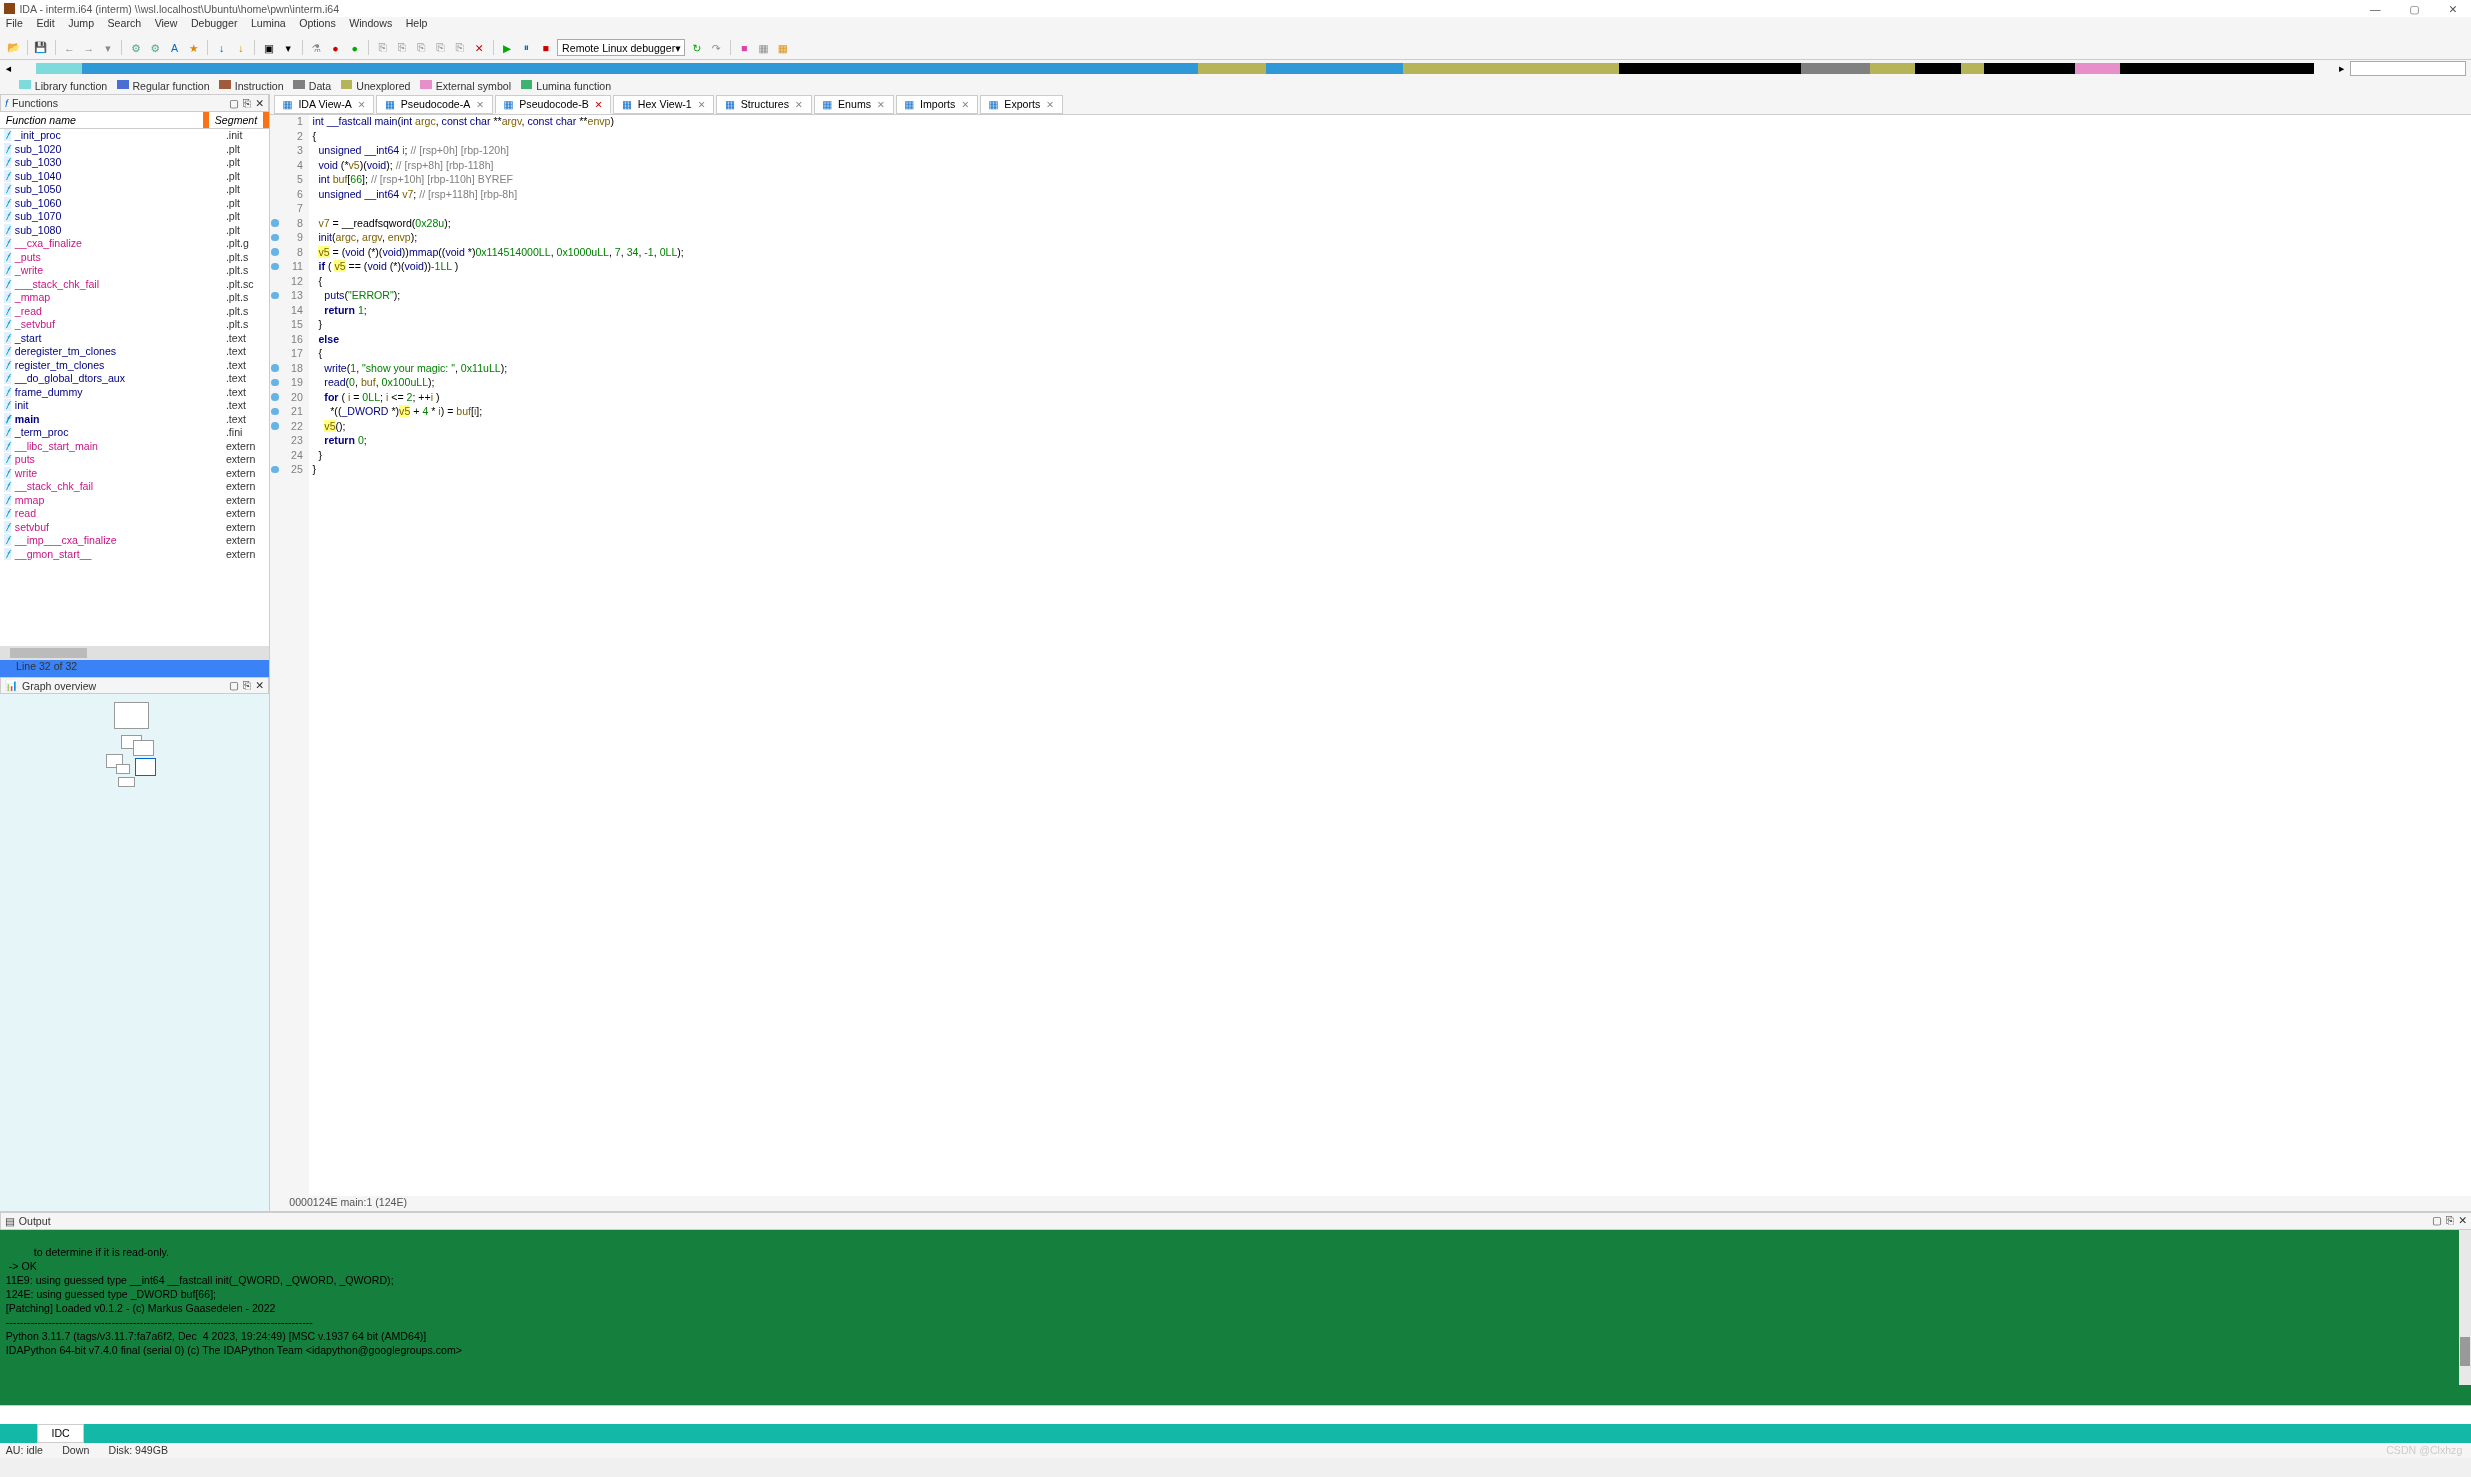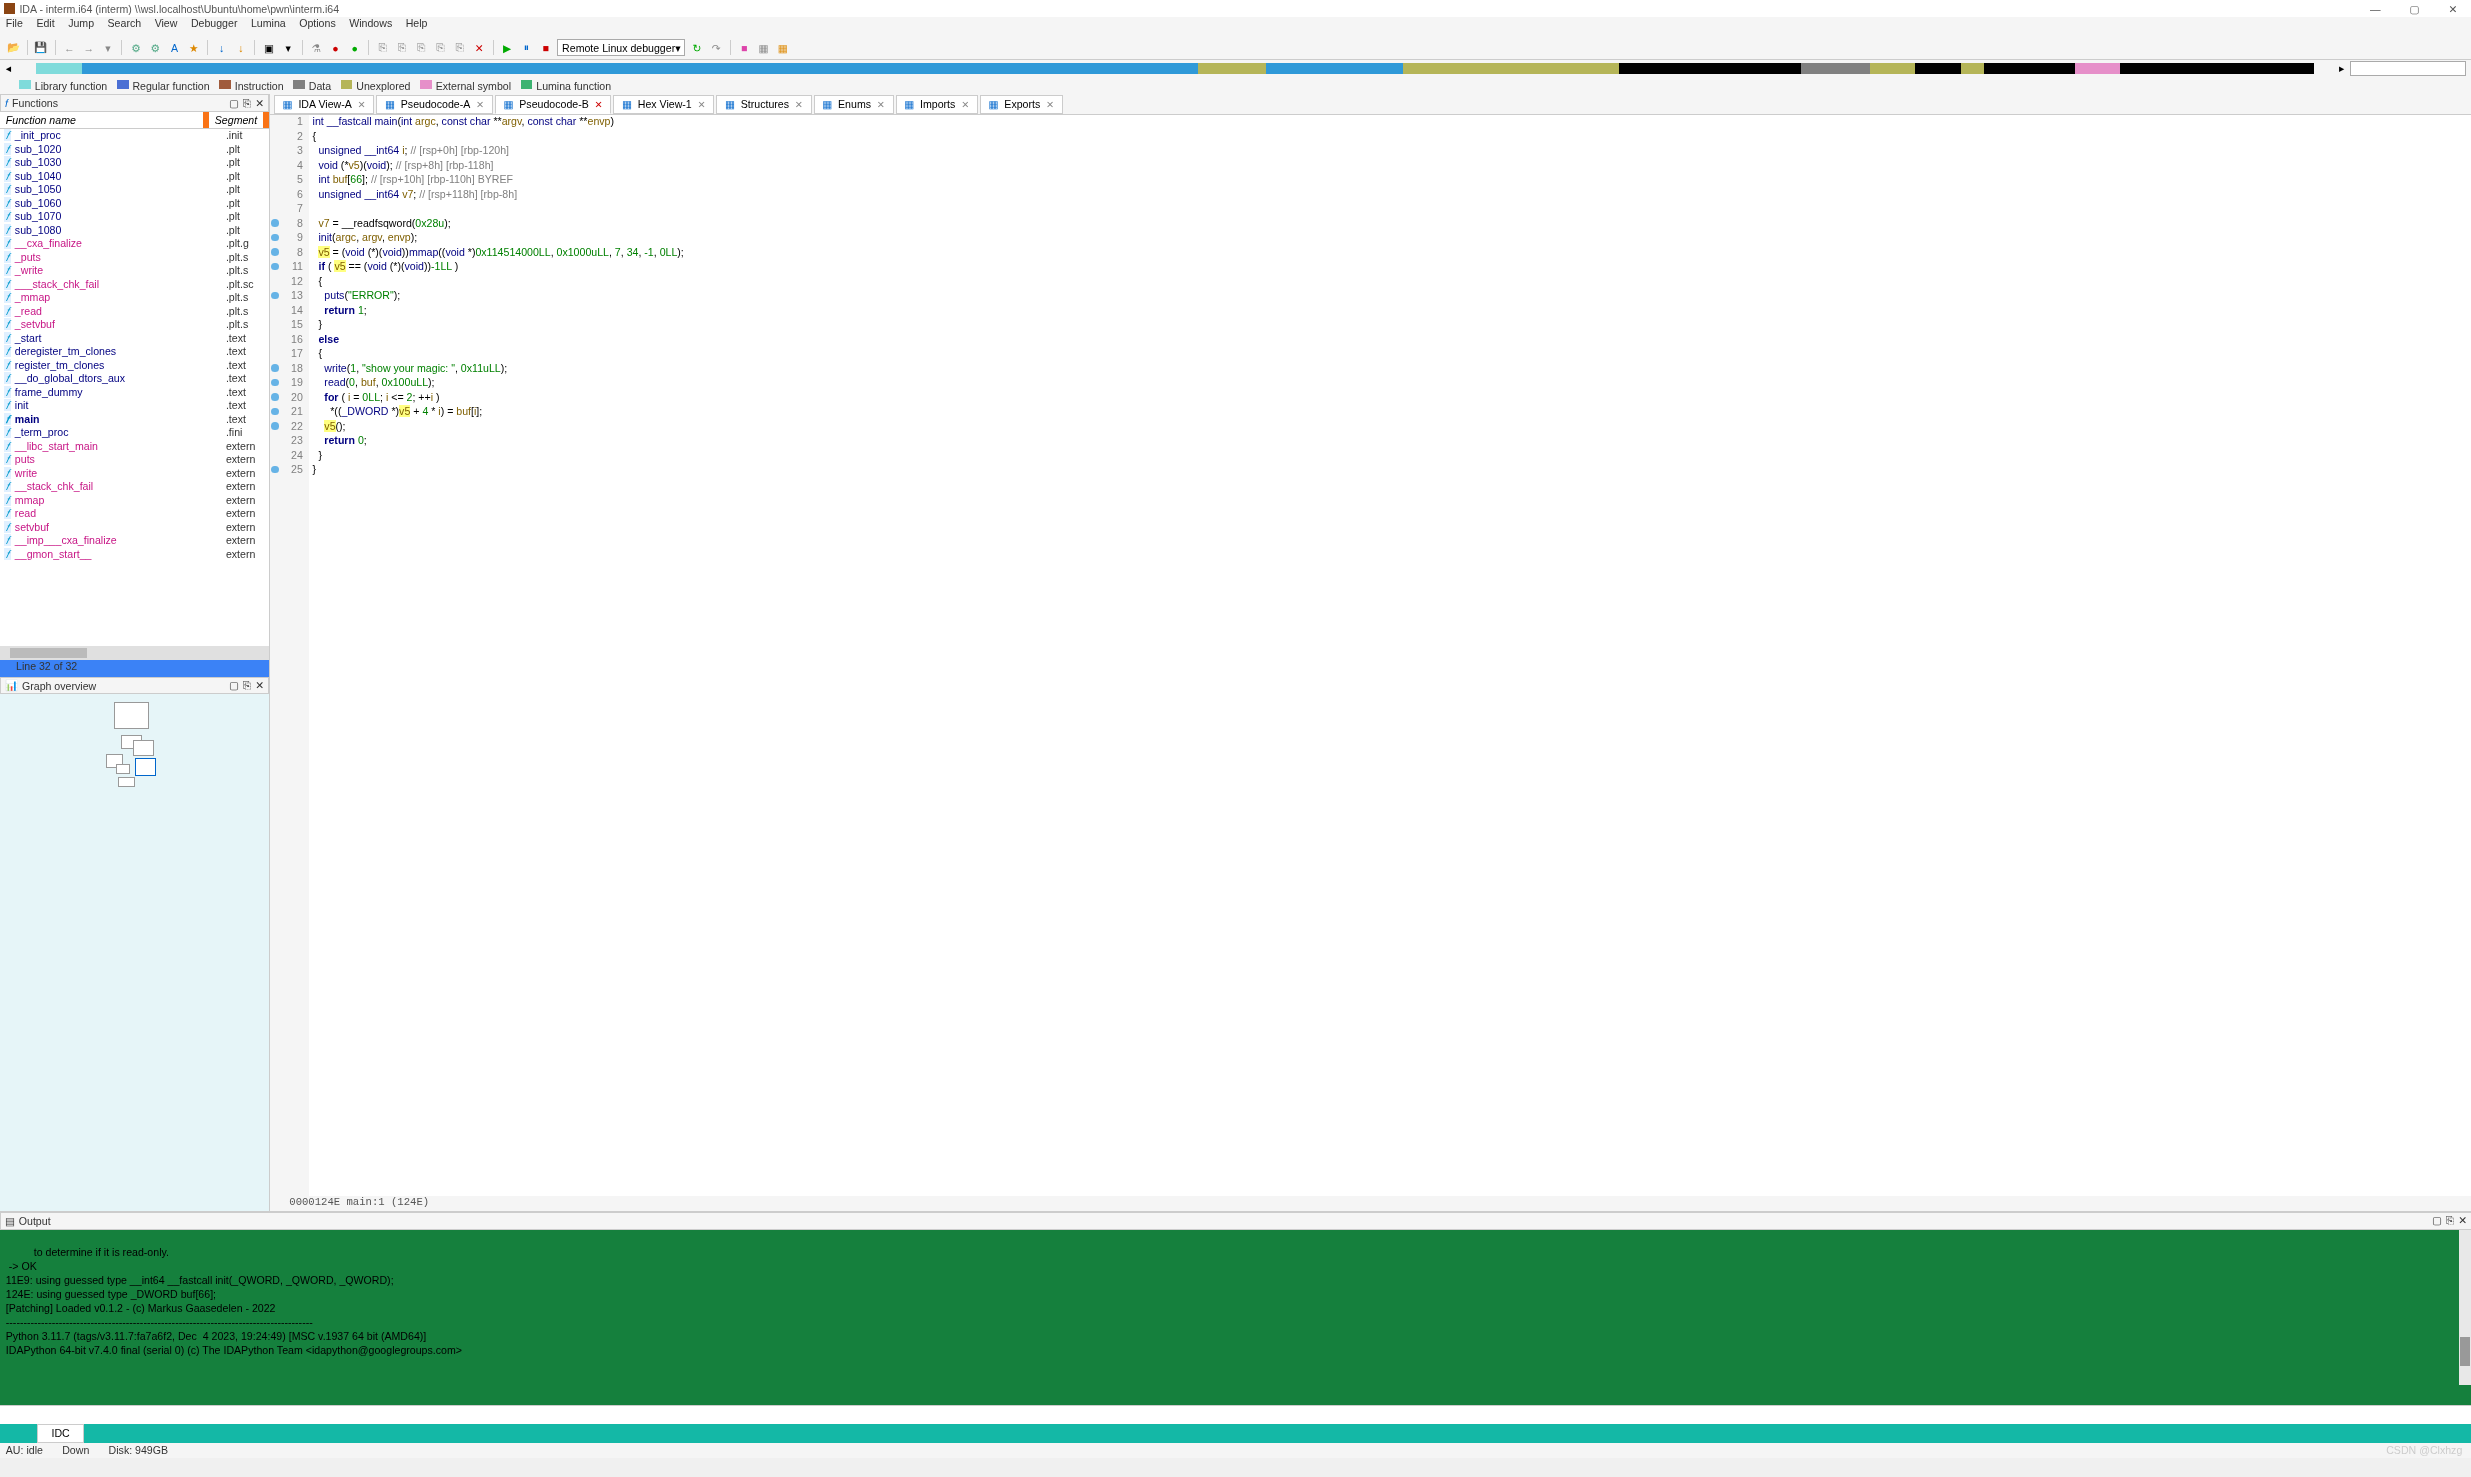--- a/index.html
+++ b/index.html
@@ -48,21 +48,21 @@
 .dots { width: 9.7px; background: #f5f5f5; }
 .code-lines { flex: 1; padding-left: 3.9px; white-space: pre; }
 .code-lines .kw { color: #000080; font-weight: bold; }
 .code-lines .ty { color: #000080; }
 .code-lines .vr { color: #7F5F00; }
 .code-lines .num { color: #008000; }
 .code-lines .str { color: #008000; }
 .code-lines .cm { color: #808080; }
 .code-lines .fn { color: #000080; }
 .code-lines .hl { background: #FFFF80; }
-.code-status { height: 15.4px; background: #f5f5f5; padding-left: 19.3px; color: #555; font-family: Liberation Mono, monospace; }
+.code-status { height: 15.4px; background: #f5f5f5; padding-left: 19.3px; color: #555; font-family: Liberation Sans, sans-serif; }
 .bottom-output { height: 232px; display: flex; flex-direction: column; border-top: 1px solid #ccc; }
 .output-body { flex: 1; background: #15803d; padding: 1.9px 5.8px; font-family: Consolas, monospace; font-size: 11.6px; white-space: pre; overflow: hidden; position: relative; }
 .output-scroll { position: absolute; right: 0; top: 0; bottom: 19.3px; width: 13.5px; background: #e8e8e8; }
 .output-scroll .thumb { position: absolute; bottom: 19.3px; width: 9.7px; left: 1.9px; height: 29px; background: #999; }
 .idc-tabs { height: 19.3px; background: #14b8a6; display: flex; padding-left: 37px; }
 .idc-tab { padding: 1.9px 13.5px; border: 1px solid #ccc; background: #fff; }
 .statusbar { height: 14.5px; background: #f5f5f5; display: flex; align-items: center; padding-left: 5.8px; gap: 19.3px; color: #333; font-family: Consolas, monospace; font-size: 10.6px; }
 .bp { display:inline-block; width:7.7px; height:7.7px; border-radius:50%; background:#66b3e6; }
 </style>
 </head>

